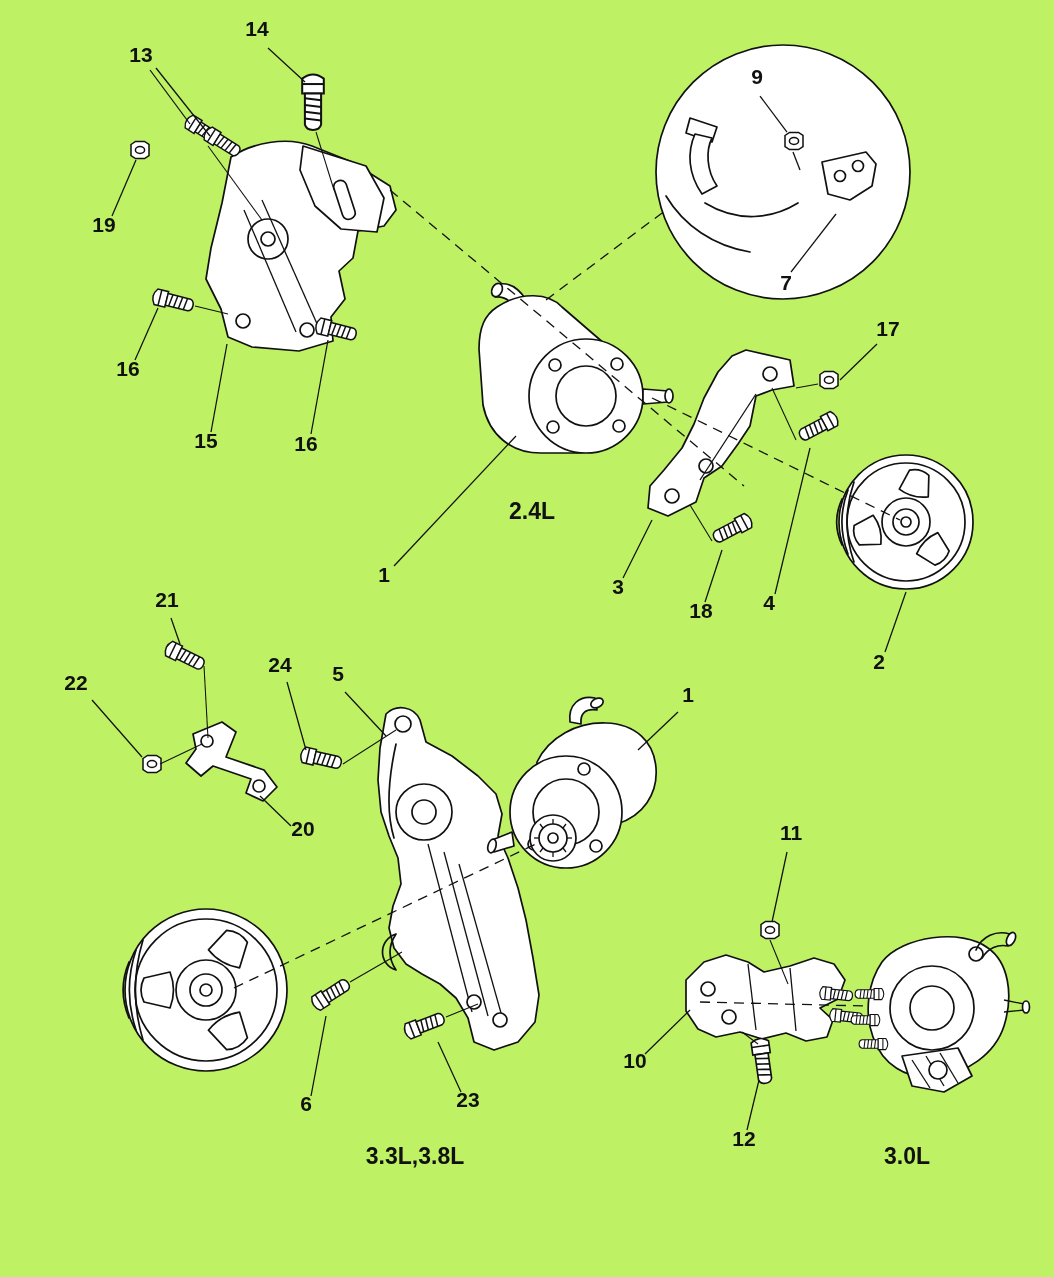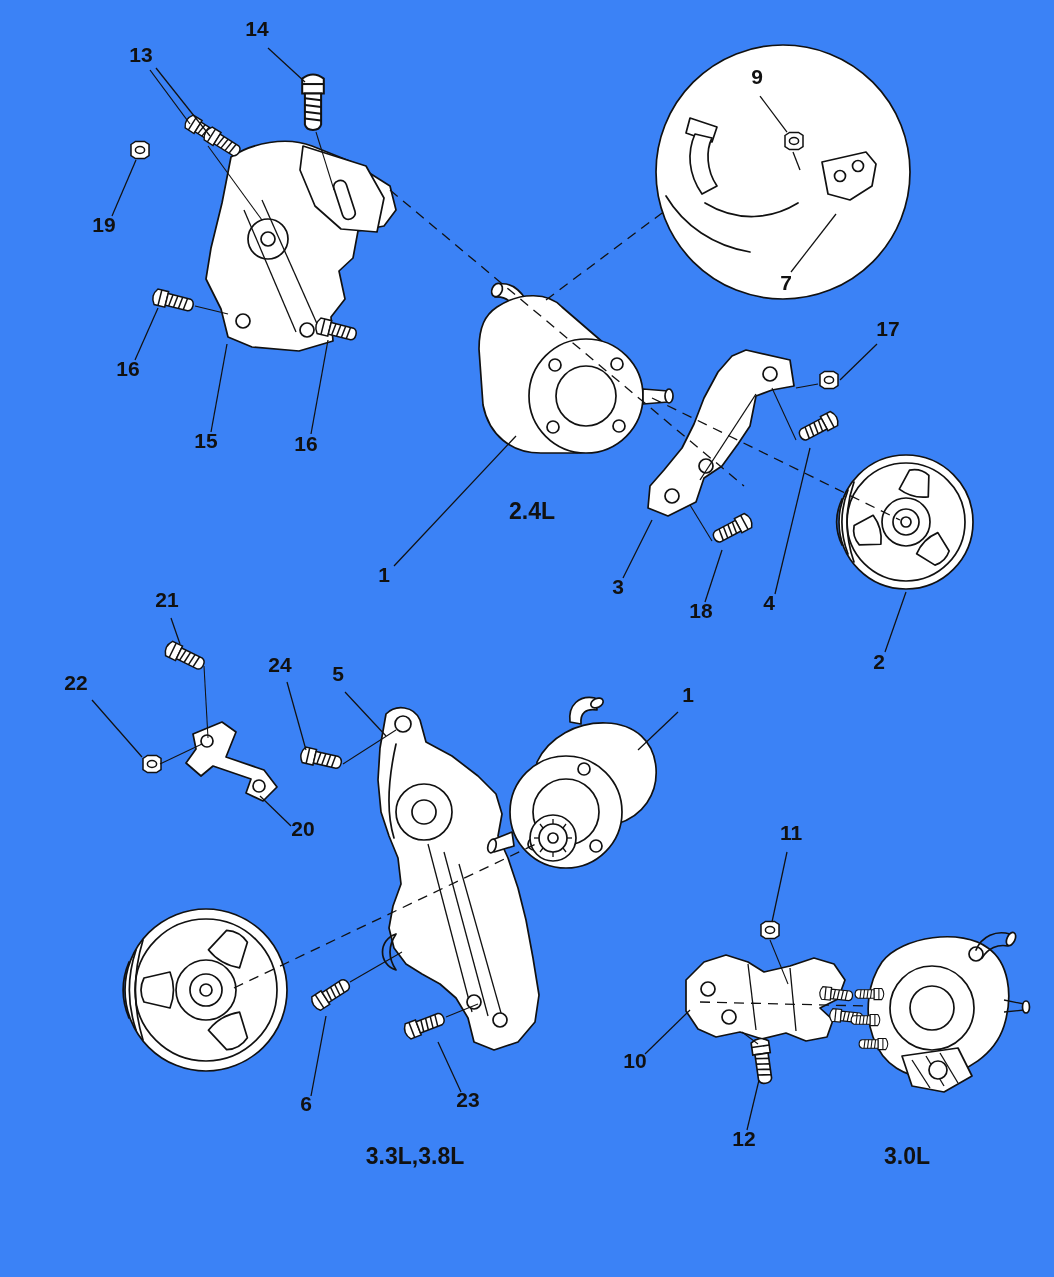--- a/index.html
+++ b/index.html
@@ -1,16 +1,16 @@
 <!DOCTYPE html>
 <html><head>
 <meta charset="utf-8">
 <style>
   html,body{margin:0;padding:0;background:#fff;}
-  .stage{position:relative;width:1054px;height:1277px;background:#3b82f6;overflow:hidden;
+  .stage{position:relative;width:1054px;height:1277px;background:#bef264;overflow:hidden;
          font-family:"Liberation Sans",sans-serif;}
   svg{display:block;}
   .art path,.art circle,.art ellipse,.art rect{fill:#fff;stroke:#111;stroke-width:1.7;
          stroke-linejoin:round;stroke-linecap:round;}
   .art .noFill{fill:none;}
   .art line{stroke:#111;stroke-width:1.3;}
   .art use{fill:#fff;stroke:#111;stroke-width:1.5;}
   .inset-ring{fill:none;stroke:#111;stroke-width:2;}
   .leaders line{stroke:#111;stroke-width:1.25;}
   .thinlines line{stroke:#111;stroke-width:1.05;}

